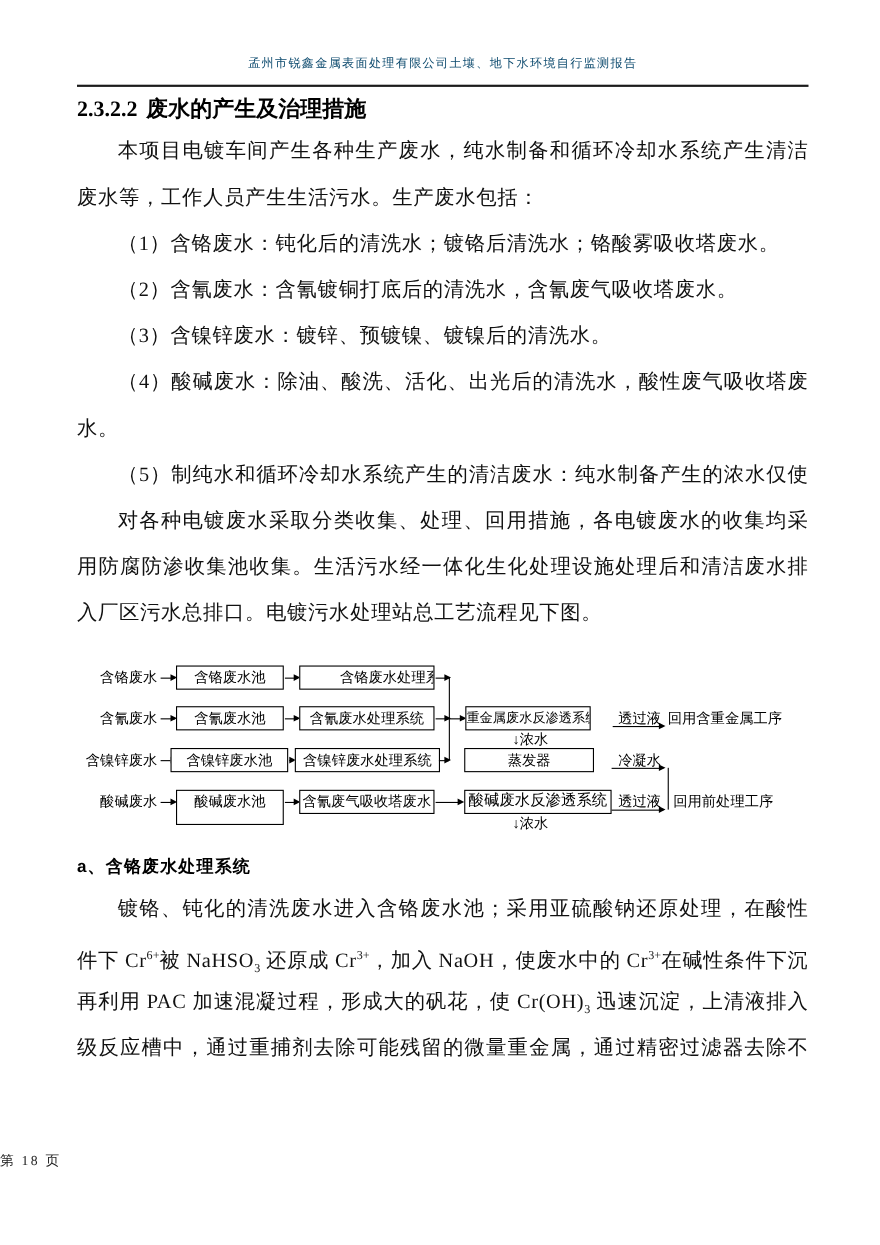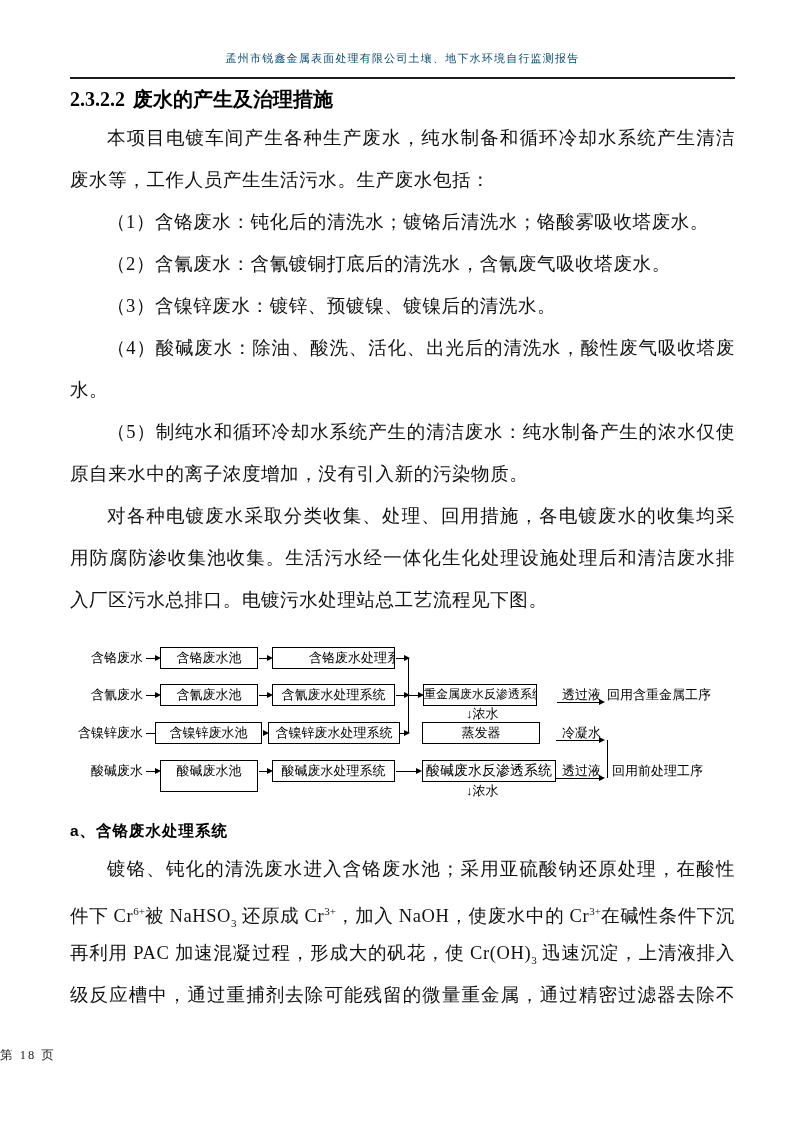--- a/index.html
+++ b/index.html
@@ -78,21 +78,20 @@
       </div>
       <div class="paragraph">
         <div class="line indent"><span>（3）含镍锌废水：镀锌、预镀镍、镀镍后的清洗水。</span></div>
       </div>
       <div class="paragraph">
         <div class="line indent fill"><span>（4）酸碱废水：除油、酸洗、活化、出光后的清洗水，酸性废气吸收塔废</span></div>
         <div class="line"><span>水。</span></div>
       </div>
       <div class="paragraph">
         <div class="line indent fill"><span>（5）制纯水和循环冷却水系统产生的清洁废水：纯水制备产生的浓水仅使</span></div>
-        <div class="line"><span>原自来水中的离子浓度增加，没有引入新的污染物质。</span></div>
       </div>
       <div class="paragraph">
         <div class="line indent fill"><span>对各种电镀废水采取分类收集、处理、回用措施，各电镀废水的收集均采</span></div>
         <div class="line fill"><span>用防腐防渗收集池收集。生活污水经一体化生化处理设施处理后和清洁废水排</span></div>
         <div class="line"><span>入厂区污水总排口。电镀污水处理站总工艺流程见下图。</span></div>
       </div>
     </div>
 
   <div class="diagram" id="flow-diagram">
       <div class="dlabel" style="left: 0px; top: 9px; width: 73px; text-align: right;">含铬废水</div>
@@ -110,21 +109,21 @@
       <div class="dlabel" style="left: 0px; top: 84px; width: 73px; text-align: right;">含镍锌废水</div>
       <div class="hline arr" style="left: 76px; top: 94px; width: 13px;"></div>
       <div class="dbox" style="left: 85px; top: 83px; width: 107px; height: 22px; line-height: 19px;">含镍锌废水池</div>
       <div class="hline arr" style="left: 193px; top: 94px; width: 4px;"></div>
       <div class="dbox" style="left: 198px; top: 83px; width: 132px; height: 22px; line-height: 19px;">含镍锌废水处理系统</div>
       <div class="hline arr" style="left: 329px; top: 94px; width: 9px;"></div>
       <div class="dlabel" style="left: 0px; top: 122px; width: 73px; text-align: right;">酸碱废水</div>
       <div class="hline arr" style="left: 76px; top: 132px; width: 13px;"></div>
       <div class="dbox" style="left: 90px; top: 121px; width: 98px; height: 32px; line-height: 19px;">酸碱废水池</div>
       <div class="hline arr" style="left: 189px; top: 132px; width: 12px;"></div>
-      <div class="dbox" style="left: 202px; top: 121px; width: 123px; height: 22px; line-height: 19px;">酸碱废水处理系统</div>
+      <div class="dbox" style="left: 202px; top: 121px; width: 123px; height: 22px; line-height: 19px;">含氰废气吸收塔废水</div>
       <div class="vline" style="left: 338px; top: 19px; height: 75px;"></div>
       <div class="hline arr" style="left: 339px; top: 56px; width: 13px;"></div>
       <div class="hline arr" style="left: 326px; top: 132px; width: 24px;"></div>
       <div class="dbox" style="left: 353px; top: 45px; width: 114px; height: 22px; line-height: 19px; font-size: 12px;">重金属废水反渗透系统</div>
       <div class="dbox" style="left: 352px; top: 83px; width: 118px; height: 22px; line-height: 19px;">蒸发器</div>
       <div class="dbox" style="left: 352px; top: 121px; width: 134px; height: 22px; line-height: 19px; font-size: 14px;">酸碱废水反渗透系统</div>
       <div class="dlabel" style="left: 396px; top: 65px;">↓浓水</div>
       <div class="dlabel" style="left: 396px; top: 142px;">↓浓水</div>
       <div class="dlabel" style="left: 492px; top: 46px;">透过液</div>
       <div class="hline arr" style="left: 487px; top: 63px; width: 46px;"></div>

